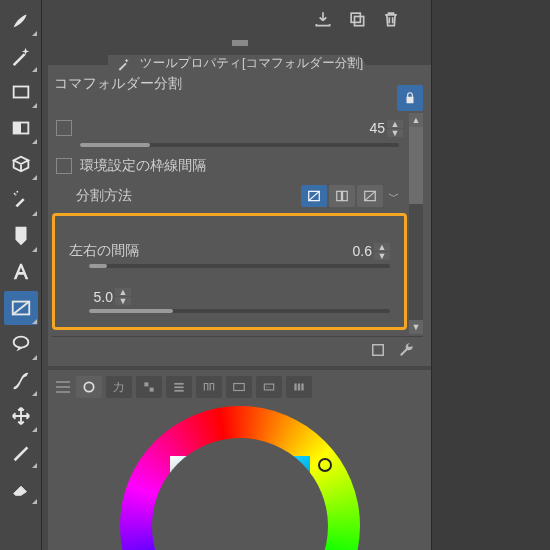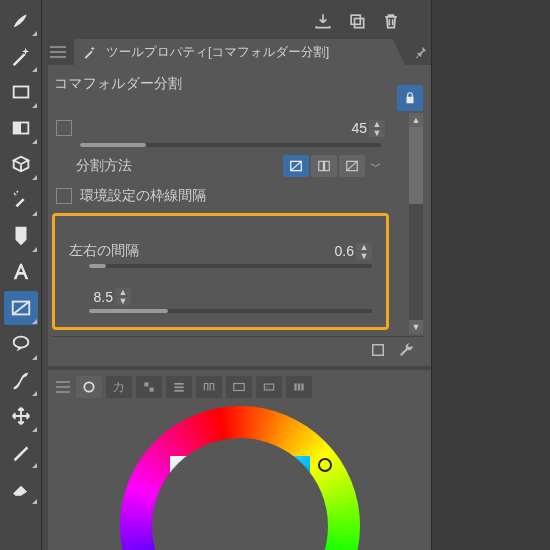--- a/index.html
+++ b/index.html
@@ -52,20 +52,21 @@
     gap: 10px;
     padding: 0 28px 6px 0;
     color: #c8c8c8;
   }
   .top-icons .ibtn { width: 24px; height: 24px; display: flex; align-items: center; justify-content: center; }
   
   .tab-row {
     display: flex; align-items: center;
     height: 28px;
     gap: 6px;
+    flex-direction: column;
   }
   .menu-ham { width: 20px; height: 20px; display: flex; flex-direction: column; justify-content: space-around; padding: 3px 2px; }
   .menu-ham span { height: 2px; background: #888; }
   .tab {
     flex: 1;
     height: 26px;
     background: #575757;
     display: flex; align-items: center;
     padding: 0 8px;
     clip-path: polygon(0 0, calc(100% - 12px) 0, 100% 100%, 0 100%);
@@ -84,21 +85,21 @@
   .panel-title-row { display: flex; align-items: center; }
   .panel-title { font-size: 14px; flex: 1; padding: 2px 2px 18px 2px; }
   .lock-btn {
     width: 26px; height: 26px;
     background: #3a6ea8; border-radius: 2px;
     display:flex;align-items:center;justify-content:center;
     align-self: flex-end;
   }
   .prop-scroll {
     display: flex;
-    gap: 20px;
+    gap: 2px;
   }
   .prop-list { flex: 1; }
   .scrollbar { width: 14px; display:flex;flex-direction:column; }
   .scroll-up,.scroll-down{height:14px;background:#646464;display:flex;align-items:center;justify-content:center;font-size:9px;color:#ccc;}
   .scroll-track{flex:1;background:#4b4b4b;position:relative;}
   .scroll-thumb{position:absolute;left:0;right:0;top:0;height:40%;background:#6d6d6d;}
   .prop-row {
     display: flex; align-items: center;
     padding: 2px 4px;
     min-height: 30px;
@@ -322,20 +323,25 @@
               <span>▼</span>
             </div>
         </div>
         <div class="slider-wrap">
             <div class="slider">
               <div class="fill" style="width:22%"></div>
             </div>
           </div>
 
         <div class="prop-row">
+          <div class="prop-check"></div>
+          <div class="prop-label">環境設定の枠線間隔</div>
+        </div>
+
+        <div class="prop-row">
           <div class="prop-label" style="padding-left:20px">分割方法</div>
           <div class="opt-group">
             <div class="opt active">
                 <svg width="16" height="14" viewBox="0 0 24 24">
                   <rect x="3" y="4" width="18" height="16" fill="none" stroke="#fff" stroke-width="2"></rect>
                   <line x1="3" y1="20" x2="21" y2="4" stroke="#fff" stroke-width="2"></line>
                 </svg>
               </div>
             <div class="opt">
                 <svg width="16" height="14" viewBox="0 0 24 24">
@@ -346,42 +352,37 @@
             <div class="opt">
                 <svg width="16" height="14" viewBox="0 0 24 24">
                   <rect x="3" y="4" width="18" height="16" fill="none" stroke="#ccc" stroke-width="2"></rect>
                   <path d="M3 20L21 4" stroke="#ccc" stroke-width="2"></path>
                 </svg>
               </div>
             <div class="chev">﹀</div>
           </div>
         </div>
 
-        <div class="prop-row">
-          <div class="prop-check"></div>
-          <div class="prop-label">環境設定の枠線間隔</div>
-        </div>
-
         <div class="hl-box">
           <div class="hl-row">
             <div class="prop-label">左右の間隔</div>
             <div class="num-val">0.6</div>
             <div class="stepper">
                 <span>▲</span>
                 <span>▼</span>
               </div>
           </div>
           <div class="slider-wrap">
               <div class="slider">
                 <div class="fill" style="width:6%"></div>
               </div>
             </div>
 
           <div class="hl-row">
-            <div class="num-val">8.5</div>
+            <div class="num-val">5.0</div>
             <div class="stepper">
                 <span>▲</span>
                 <span>▼</span>
               </div>
           </div>
           <div class="slider-wrap">
               <div class="slider">
                 <div class="fill" style="width:28%"></div>
               </div>
             </div>

